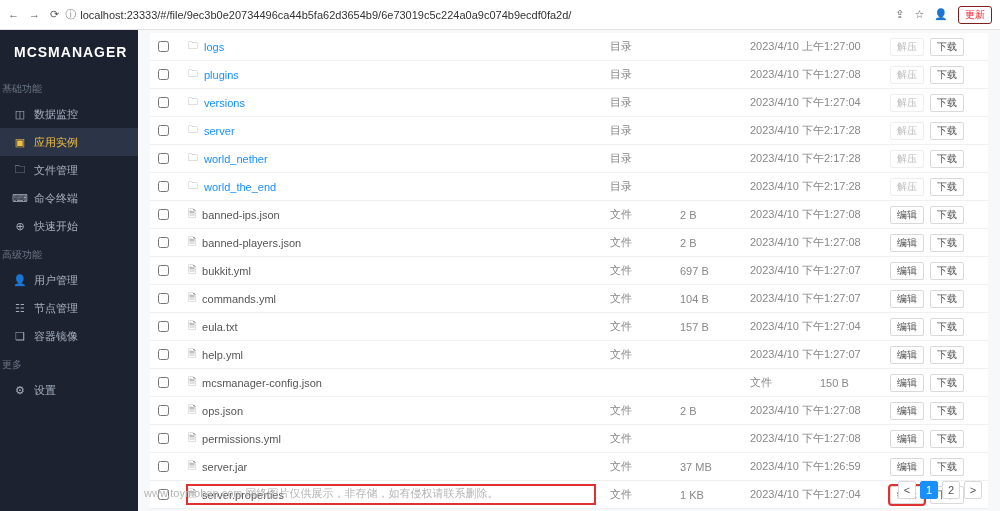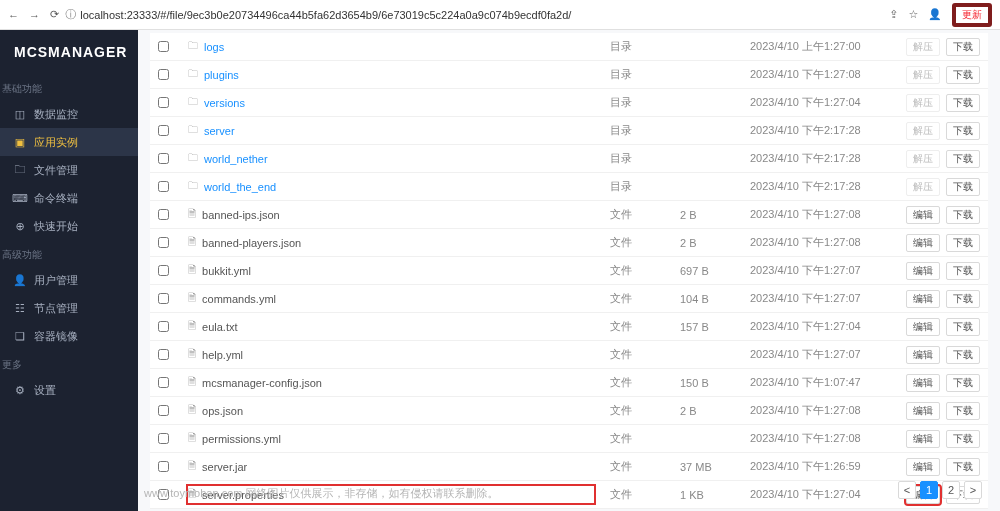--- a/index.html
+++ b/index.html
@@ -4,41 +4,41 @@
   <style>
     * { margin: 0; padding: 0; box-sizing: border-box; font-family: -apple-system, "Segoe UI", "PingFang SC", "Hiragino Sans GB", "Microsoft YaHei", sans-serif; }
     body { width: 1000px; height: 511px; overflow: hidden; background: #f5f5f5; display: flex; flex-direction: column; }
     .browser-bar { height: 30px; background: #fff; border-bottom: 1px solid #e0e0e0; display: flex; align-items: center; padding: 0 8px; gap: 6px; font-size: 11px; }
     .browser-nav { display: flex; gap: 10px; color: #555; }
     .browser-nav span { cursor: pointer; }
     .url-area { flex: 1; display: flex; align-items: center; gap: 4px; color: #333; }
     .url-lock { color: #888; }
     .url-text { color: #333; }
     .browser-right { display: flex; align-items: center; gap: 10px; color: #666; }
-    .update-btn { background: #fff; border: 4px solid #7f1d1d; color: #f5222d; padding: 1px 6px; border-radius: 3px; font-size: 10px; }
+    .update-btn { background: #fff; border: 1px solid #7f1d1d; color: #f5222d; padding: 1px 6px; border-radius: 3px; font-size: 10px; }
     .app-body { flex: 1; display: flex; overflow: hidden; }
     .sidebar { width: 138px; background: #1c2230; color: #a7b0c0; display: flex; flex-direction: column; font-size: 11px; }
     .brand { height: 44px; display: flex; align-items: center; padding: 0 14px; font-weight: 900; font-size: 14px; letter-spacing: 1px; color: #fff; font-family: "Arial Black", sans-serif; }
     .side-group-label { padding: 8px 2px 4px; font-size: 10px; color: #6b7485; }
     .side-item { height: 28px; display: flex; align-items: center; gap: 8px; padding: 0 14px; cursor: pointer; }
     .side-item.active { background: #2c3548; color: #f0c040; }
     .side-item .ic { width: 12px; display: inline-flex; justify-content: center; font-size: 11px; }
     .side-item .lbl { flex: 1; }
     .main { flex: 1; background: #f7f8fa; overflow: hidden; position: relative; display: flex; flex-direction: column; }
     .file-list { flex: 1; overflow: auto; padding: 3px 12px 40px; }
     .row { height: 28px; background: #fff; border-bottom: 1px solid #f0f0f0; display: flex; align-items: center; font-size: 11px; color: #555; padding: 0 8px; }
     .cell-check { width: 30px; display: flex; align-items: center; }
     .cell-check input { width: 11px; height: 11px; }
     .cell-name { flex: 1; display: flex; align-items: center; gap: 6px; color: #555; }
     .cell-name .fic { color: #888; font-size: 10px; }
     .cell-name a { color: #1890ff; text-decoration: none; }
     .cell-type { width: 70px; color: #888; margin-left: 16px; }
     .cell-size { width: 70px; color: #888; }
     .cell-date { width: 140px; color: #888; }
-    .cell-actions { width: 90px; display: flex; gap: 6px; justify-content: flex-end; }
+    .cell-actions { width: 90px; display: flex; gap: 6px; }
     .btn { border: 1px solid #d9d9d9; background: #fff; color: #555; padding: 1px 6px; font-size: 10px; border-radius: 2px; cursor: pointer; }
     .btn.disabled { color: #bbb; border-color: #eee; cursor: not-allowed; }
     .highlight-box { outline: 2px solid #e03030; }
     .pagination { position: absolute; bottom: 12px; right: 18px; display: flex; gap: 4px; font-size: 11px; }
     .pg { width: 18px; height: 18px; border: 1px solid #d9d9d9; background: #fff; display: flex; align-items: center; justify-content: center; color: #555; border-radius: 2px; cursor: pointer; }
     .pg.active { background: #1890ff; color: #fff; border-color: #1890ff; }
     .watermark { position: absolute; bottom: 10px; left: 6px; font-size: 11px; color: #b5b5b5; }
   </style>
 </head>
 <body>
@@ -308,21 +308,20 @@
         <div class="row">
           <div class="cell-check">
             <input type="checkbox" style="">
           </div>
           <div class="cell-name">
             <span class="fic">🗎</span>
             <span>mcsmanager-config.json</span>
           </div>
           <div class="cell-type">文件</div>
           <div class="cell-size">150 B</div>
-          <div class="cell-date">2023/4/10 下午1:07:47</div>
           <div class="cell-actions">
             <span class="btn">编辑</span>
             <span class="btn">下载</span>
           </div>
         </div>
         <div class="row">
           <div class="cell-check">
             <input type="checkbox" style="">
           </div>
           <div class="cell-name">

